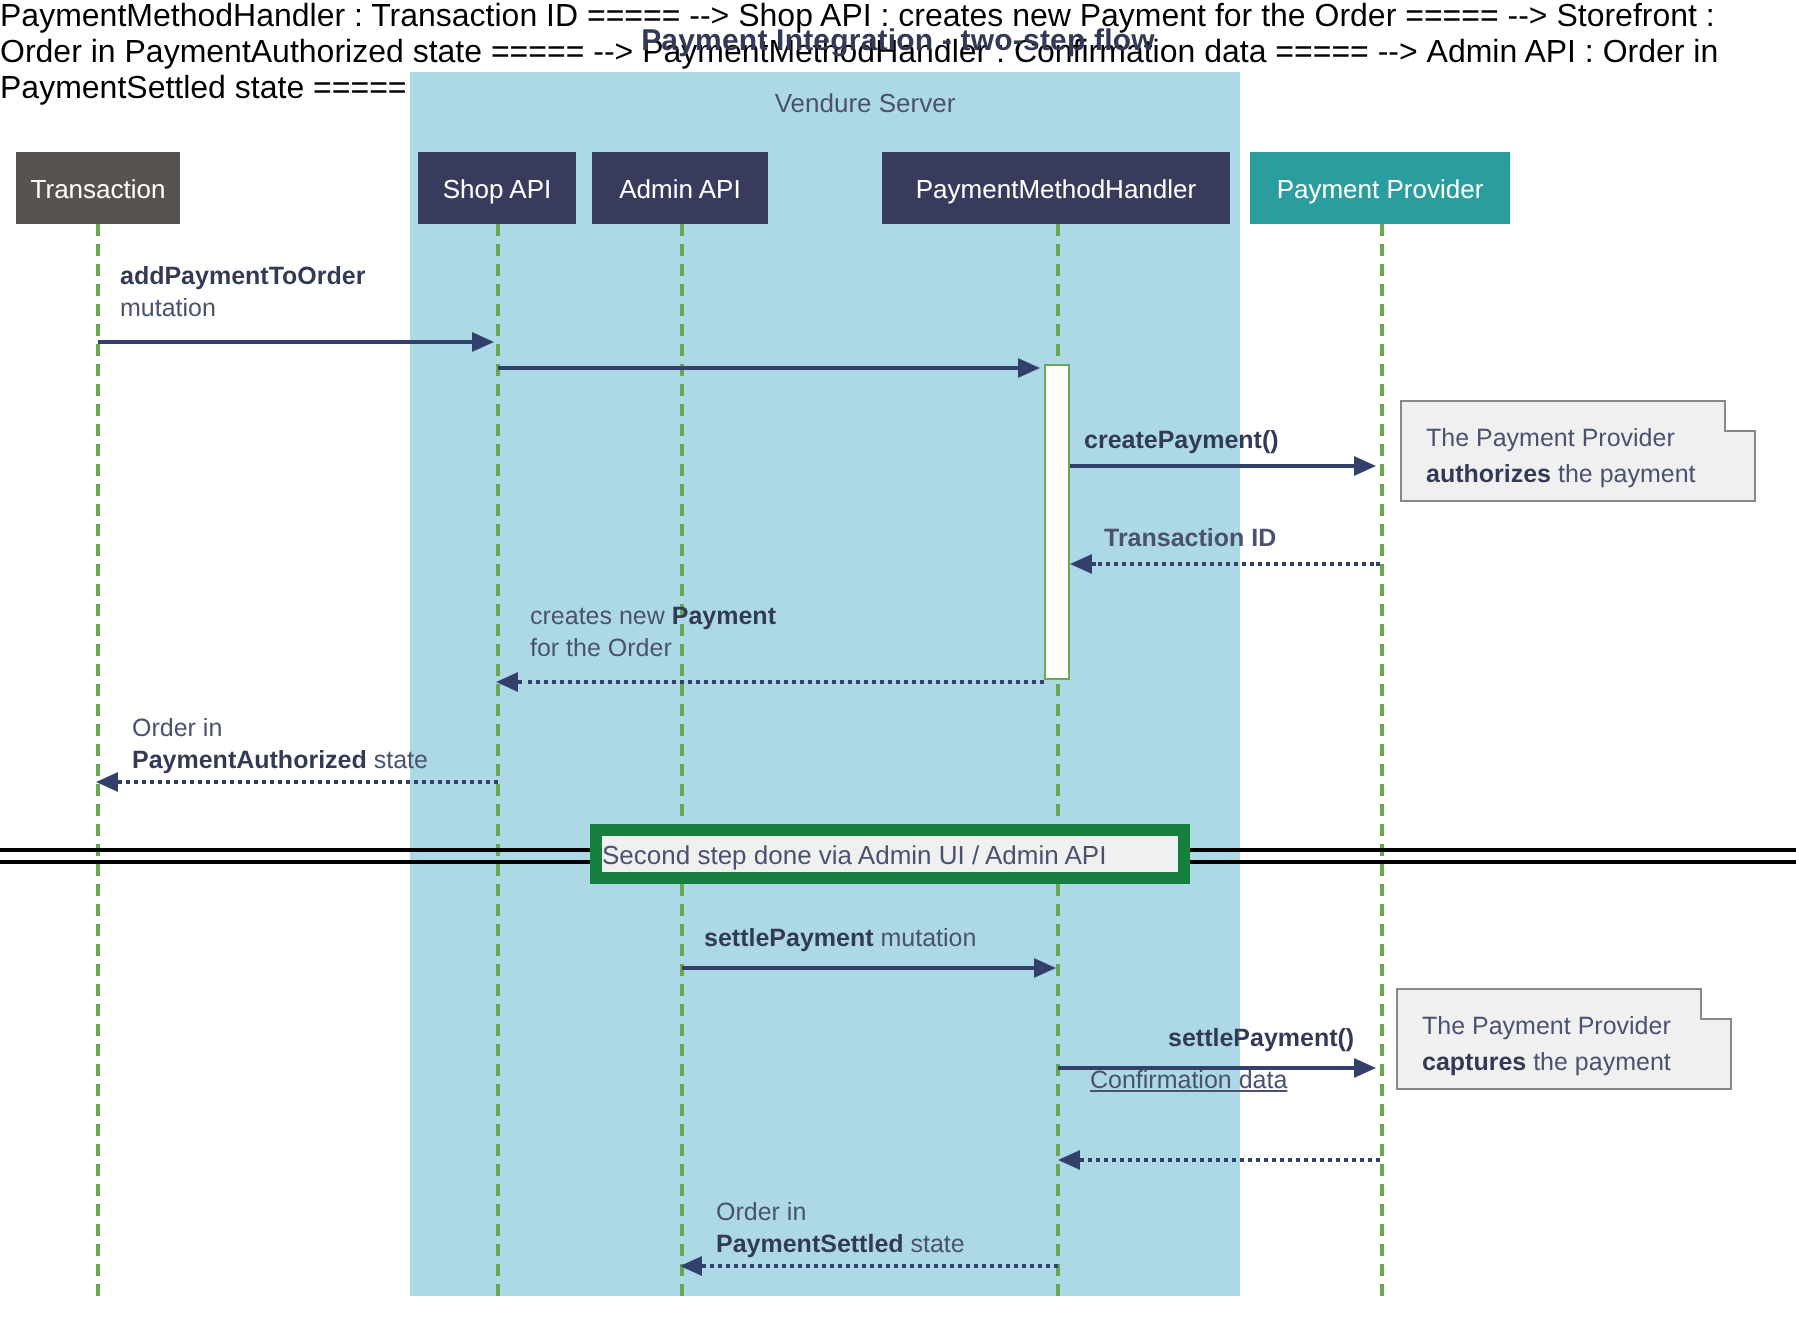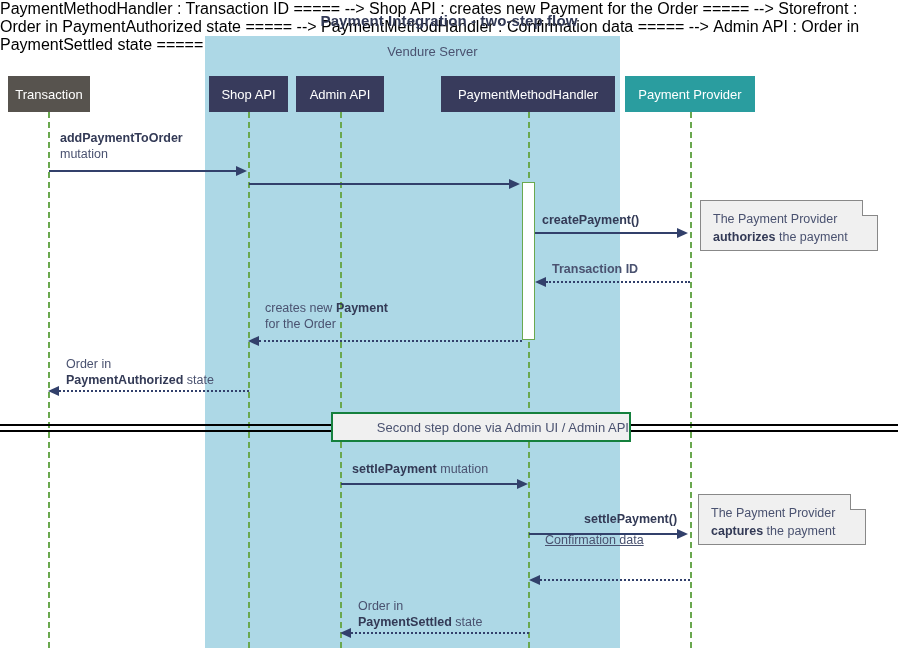--- a/index.html
+++ b/index.html
@@ -142,28 +142,27 @@
   
   .divider-rule {
     position: absolute;
     height: 0;
     border-top: 2px solid #000000;
   }
   .divider-label {
     position: absolute;
     box-sizing: border-box;
     background: #f0f0f0;
-    border: 2px solid #15803d;
+    border: 6px solid #15803d;
     font-size: 13px;
     color: #4a5270;
     display: flex;
     align-items: center;
-    justify-content: flex-end;
+    justify-content: flex-start;
     white-space: nowrap;
-    margin-left: 36px;
   }
 </style>
 </head>
 <body>
 
 <div id="canvas">
 
   
   <div class="diagram-title">Payment Integration - two-step flow</div>
 

